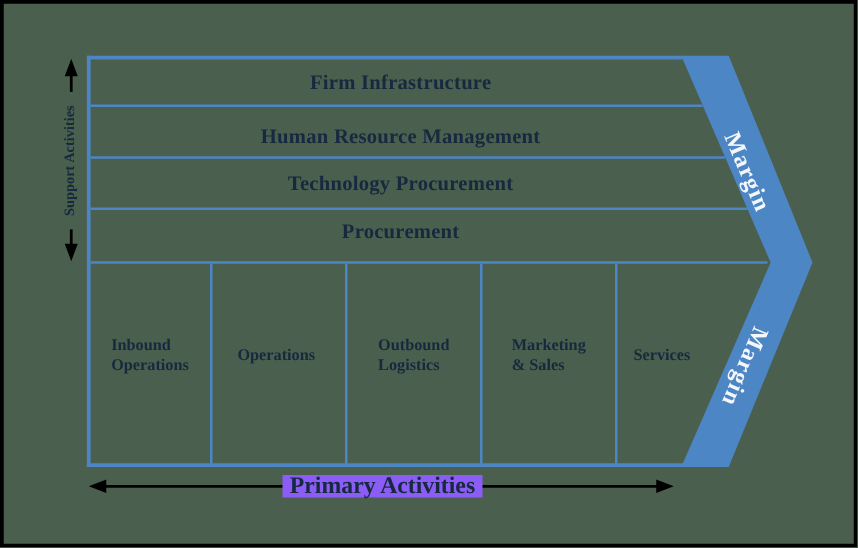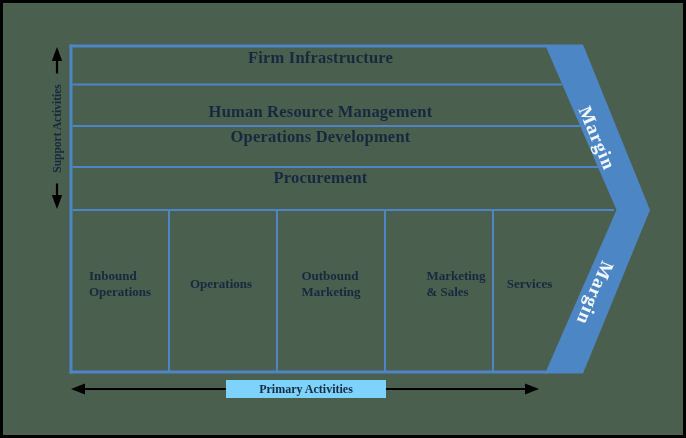--- a/index.html
+++ b/index.html
@@ -12,21 +12,21 @@
   }
   .frame{
     position:absolute;inset:0;
     border:3px solid #000;
     pointer-events:none;
   }
   svg.shapes{position:absolute;left:0;top:0;}
   
   .srow{
     position:absolute;left:71px;width:499px;
-    display:flex;justify-content:center;
+    display:flex;align-items:center;justify-content:center;
     color:#16293f;font-weight:bold;font-size:16.5px;
     letter-spacing:0.2px;
   }
   
   .pcell{
     position:absolute;top:252px;height:64px;
     display:flex;align-items:center;justify-content:center;
     color:#16293f;font-weight:bold;font-size:13px;
   }
   .pcell .plabel{
@@ -43,22 +43,22 @@
   
   .vaxis{
     position:absolute;left:2px;top:120px;width:110px;height:17px;
     transform:rotate(-90deg);transform-origin:55px 8.5px;
     background:#4b5f4e;
     color:#16293f;font-weight:bold;font-size:11.5px;
     text-align:center;line-height:17px;
   }
   .haxis{
     position:absolute;left:226px;top:380px;width:160px;height:18px;
-    background:#7dd3fc;
-    color:#16293f;font-weight:bold;font-size:12px;
+    background:#8b5cf6;
+    color:#16293f;font-weight:bold;font-size:19px;
     text-align:center;line-height:18px;
   }
 </style>
 </head>
 <body>
 
 <div class="stage">
 
   <svg class="shapes" width="686" height="438" viewBox="0 0 686 438">
 
@@ -89,42 +89,42 @@
     <g fill="#000" stroke="#000">
       <line x1="80" y1="389" x2="530" y2="389" stroke-width="2.2"></line>
       <polygon points="71,389 85,383.6 85,394.4" stroke="none"></polygon>
       <polygon points="539,389 525,383.6 525,394.4" stroke="none"></polygon>
     </g>
   </svg>
 
   <div class="srow" style="top:47.5px;height:37px">
     <span>Firm Infrastructure</span>
   </div>
-  <div class="srow" style="top:102px;height:45px">
+  <div class="srow" style="top:86px;height:45px">
     <span>Human Resource Management</span>
   </div>
   <div class="srow" style="top:127px;height:40px">
-    <span>Operations Development</span>
+    <span>Technology Procurement</span>
   </div>
   <div class="srow" style="top:168px;height:33px">
     <span>Procurement</span>
   </div>
 
   <div class="pcell" style="left:71px;width:98px">
     <span class="plabel">Inbound
 Operations</span>
   </div>
   <div class="pcell" style="left:169px;width:104px">
     <span class="plabel">Operations</span>
   </div>
   <div class="pcell" style="left:277px;width:108px">
     <span class="plabel">Outbound
-Marketing</span>
+Logistics</span>
   </div>
-  <div class="pcell" style="left:402px;width:108px">
+  <div class="pcell" style="left:385px;width:108px">
     <span class="plabel">Marketing
 &amp; Sales</span>
   </div>
   <div class="pcell" style="left:482px;width:95px">
     <span class="plabel">Services</span>
   </div>
 
   <div class="margin-label upper">Margin</div>
   <div class="margin-label lower">Margin</div>
 

